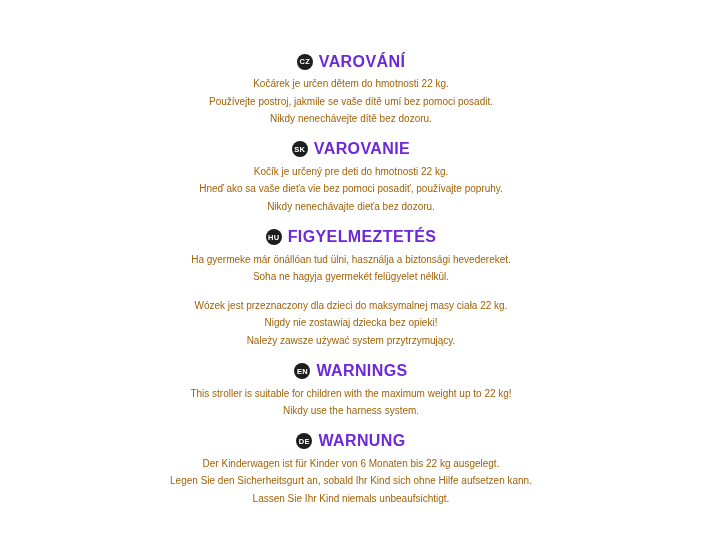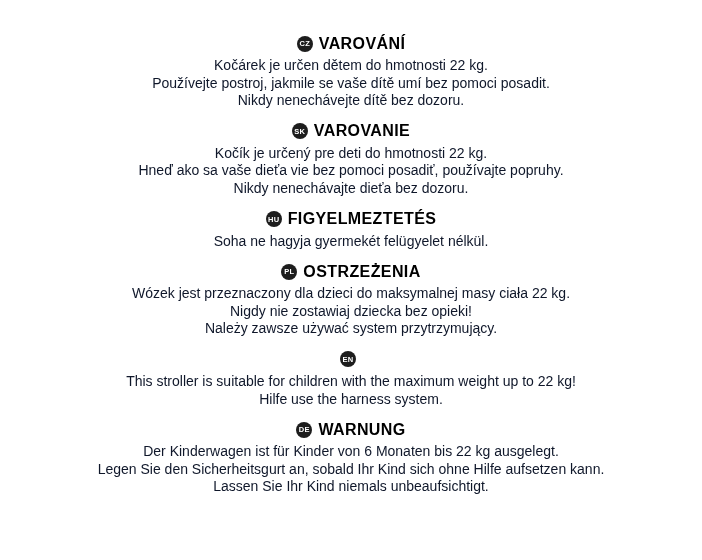--- a/index.html
+++ b/index.html
@@ -10,21 +10,21 @@
   body {
     width: 702px;
     height: 560px;
     overflow: hidden;
     font-family: "Liberation Sans", sans-serif;
   }
   .page {
     box-sizing: border-box;
     width: 702px;
     height: 405px;
-    padding-top: 33px;
+    padding-top: 51px;
     background: #ffffff;
   }
   .section {
     text-align: center;
     margin-bottom: 11px;
   }
   .section-header {
     display: flex;
     align-items: center;
     justify-content: center;
@@ -42,29 +42,29 @@
     color: #ffffff;
     font-size: 7.5px;
     font-weight: bold;
     letter-spacing: 0.3px;
     margin-right: 6px;
     flex: 0 0 auto;
   }
   .section-title {
     font-size: 16px;
     font-weight: bold;
-    color: #000000;
+    color: #6d28d9;
     letter-spacing: 0.4px;
     white-space: nowrap;
   }
   .warning-line {
     margin: 0;
-    font-size: 14px;
+    font-size: 10px;
     line-height: 17.6px;
-    color: #0f172a;
+    color: #a16207;
     white-space: nowrap;
   }
 </style>
 </head>
 <body>
 
 <div class="page">
   <div id="sections-container">
   <div class="section">
     <div class="section-header">
@@ -84,39 +84,37 @@
     <p class="warning-line">Kočík je určený pre deti do hmotnosti 22 kg.</p>
     <p class="warning-line">Hneď ako sa vaše dieťa vie bez pomoci posadiť, používajte popruhy.</p>
     <p class="warning-line">Nikdy nenechávajte dieťa bez dozoru.</p>
   </div>
 
   <div class="section">
     <div class="section-header">
       <span class="lang-badge">HU</span>
       <span class="section-title">FIGYELMEZTETÉS</span>
     </div>
+    <p class="warning-line">Ha gyermeke már önállóan tud ülni, használja a biztonsági hevedereket.</p>
     <p class="warning-line">Soha ne hagyja gyermekét felügyelet nélkül.</p>
   </div>
 
   <div class="section">
-    <div class="section-header">
-      <span class="lang-badge">PL</span>
-      <span class="section-title">OSTRZEŻENIA</span>
-    </div>
     <p class="warning-line">Wózek jest przeznaczony dla dzieci do maksymalnej masy ciała 22 kg.</p>
     <p class="warning-line">Nigdy nie zostawiaj dziecka bez opieki!</p>
     <p class="warning-line">Należy zawsze używać system przytrzymujący.</p>
   </div>
 
   <div class="section">
     <div class="section-header">
       <span class="lang-badge">EN</span>
+      <span class="section-title">WARNINGS</span>
     </div>
     <p class="warning-line">This stroller is suitable for children with the maximum weight up to 22 kg!</p>
-    <p class="warning-line">Hilfe use the harness system.</p>
+    <p class="warning-line">Nikdy use the harness system.</p>
   </div>
 
   <div class="section">
     <div class="section-header">
       <span class="lang-badge">DE</span>
       <span class="section-title">WARNUNG</span>
     </div>
     <p class="warning-line">Der Kinderwagen ist für Kinder von 6 Monaten bis 22 kg ausgelegt.</p>
     <p class="warning-line">Legen Sie den Sicherheitsgurt an, sobald Ihr Kind sich ohne Hilfe aufsetzen kann.</p>
     <p class="warning-line">Lassen Sie Ihr Kind niemals unbeaufsichtigt.</p>

